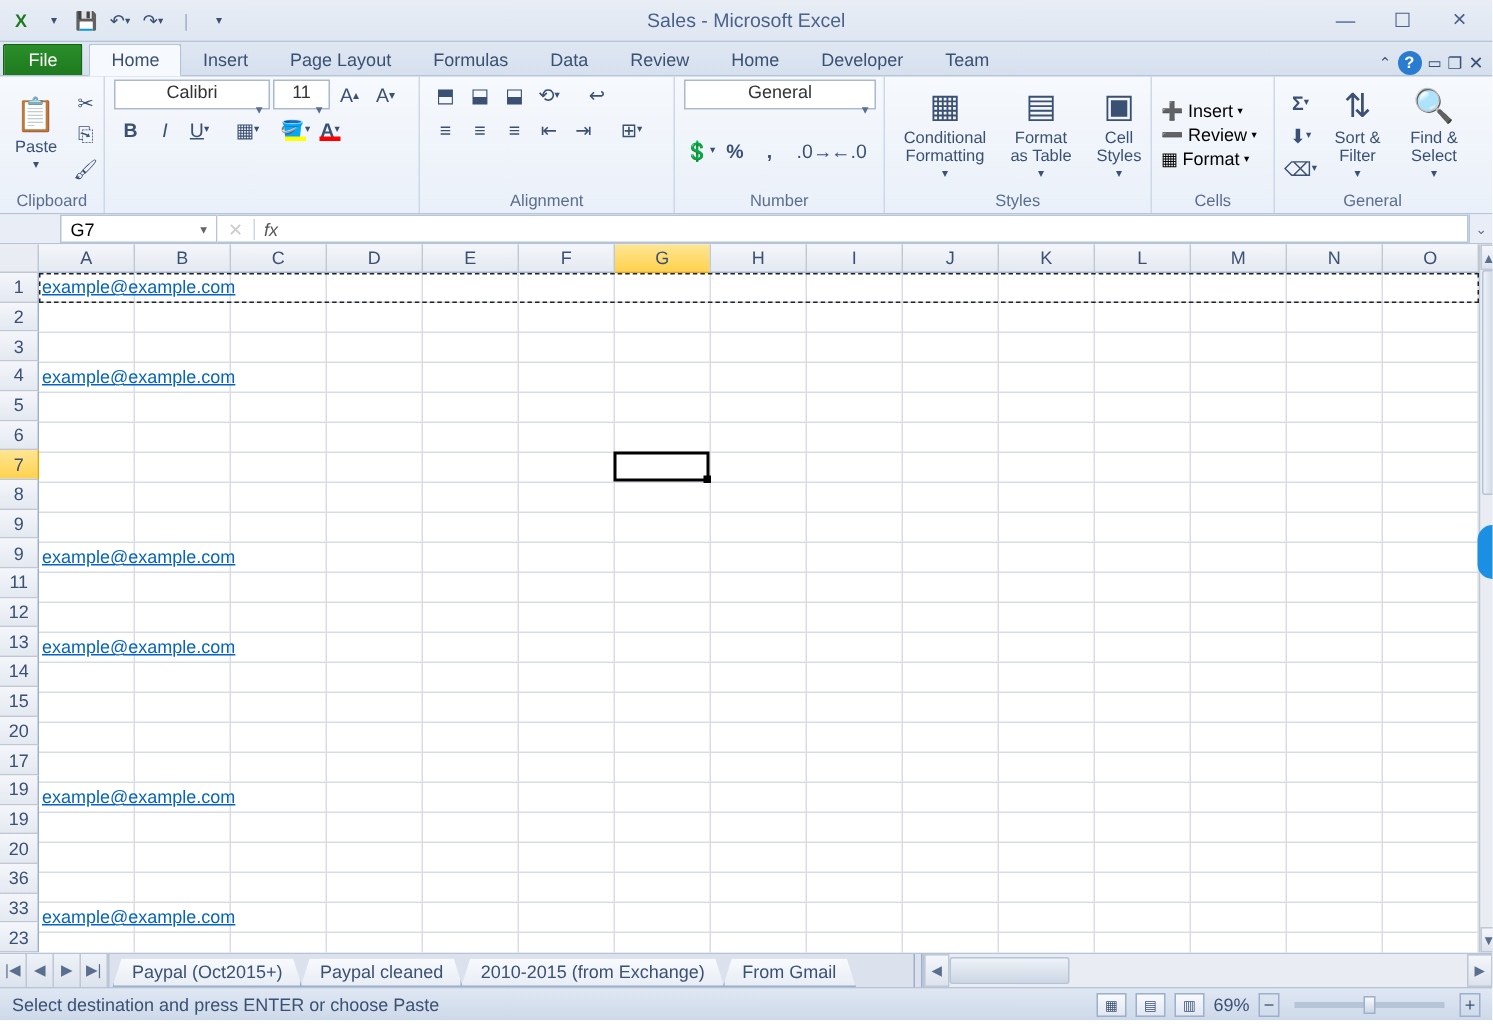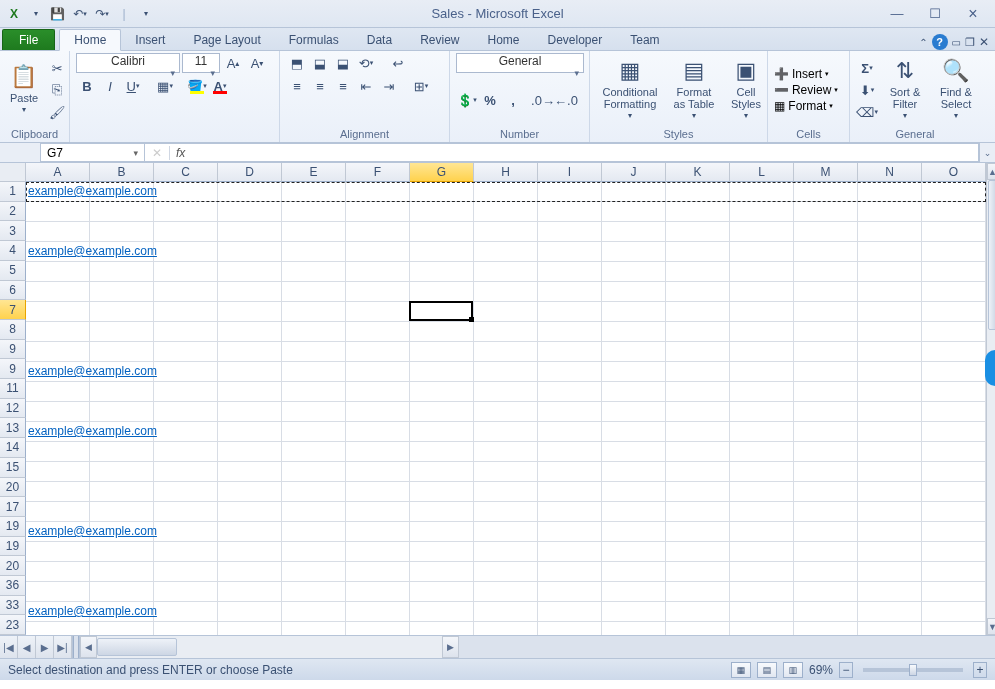--- a/index.html
+++ b/index.html
@@ -760,20 +760,26 @@
   </div>
 </div>
 
 <div class="sheet-tabs-row">
   <div class="navbtns">
     <div class="navbtn">|◀</div>
     <div class="navbtn">◀</div>
     <div class="navbtn">▶</div>
     <div class="navbtn">▶|</div>
   </div>
+  <div class="stabs" id="stabs">
+      <div class="stab">Paypal (Oct2015+)</div>
+      <div class="stab">Paypal cleaned</div>
+      <div class="stab">2010-2015 (from Exchange)</div>
+      <div class="stab">From Gmail</div>
+    </div>
   <div class="split"></div>
   <div class="hscroll">
     <div class="sbtn" style="width:17px;height:auto;">◀</div>
     <div class="htrack">
         <div class="hthumb" style="left:0;width:80px;"></div>
       </div>
     <div class="sbtn" style="width:17px;height:auto;">▶</div>
   </div>
 </div>
 

